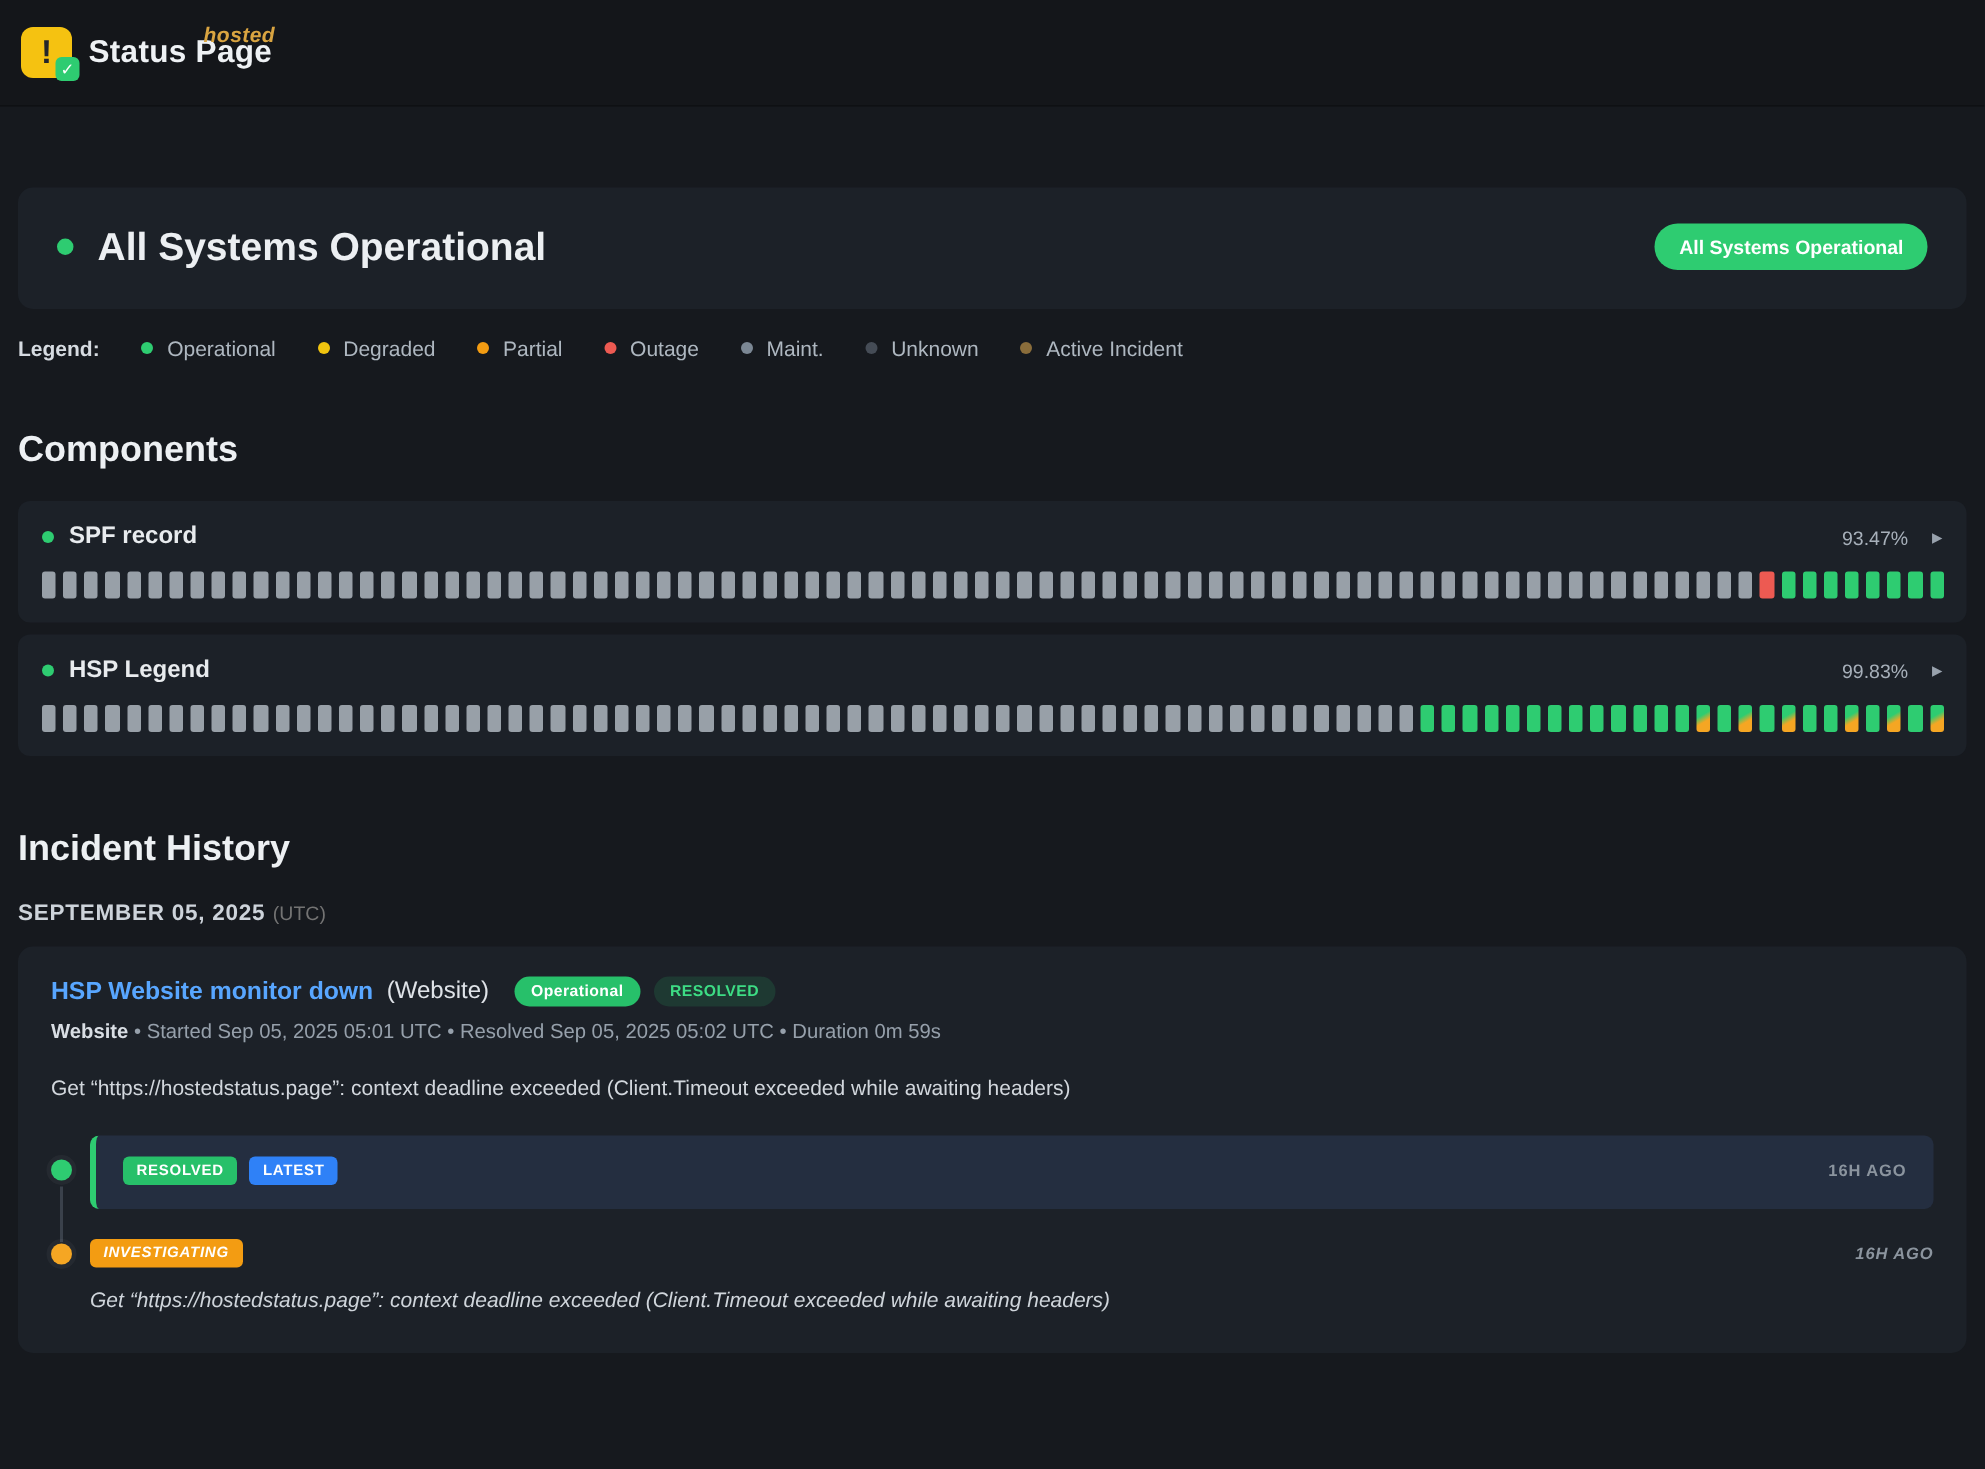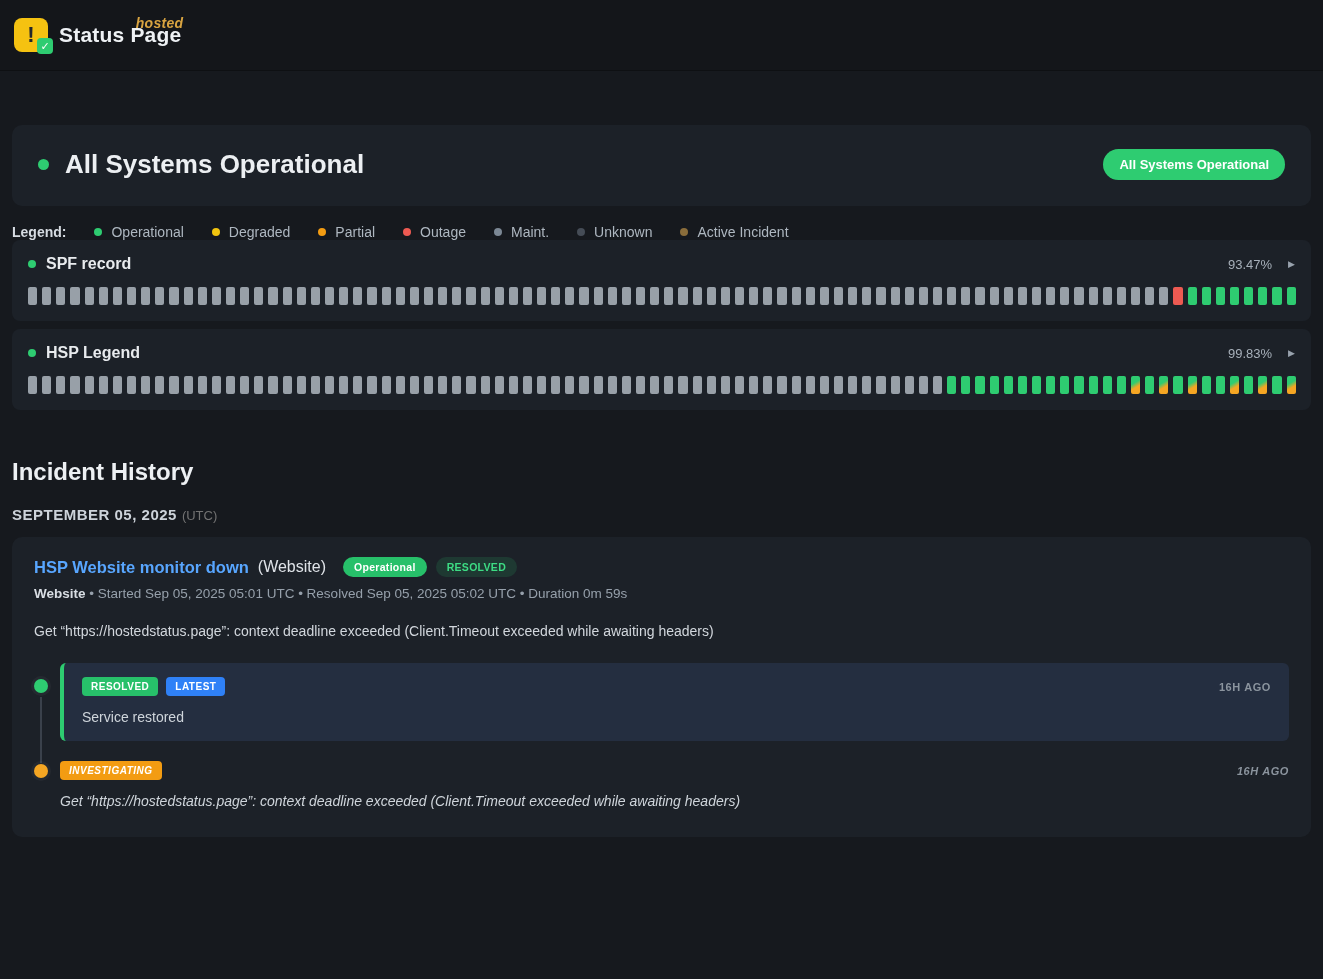--- a/index.html
+++ b/index.html
@@ -178,20 +178,21 @@
           <span class="legend-dot" style="background: rgb(69, 76, 86);"></span>
           <span class="legend-text">Unknown</span>
         </span>
         <span class="legend-item">
           <span class="legend-dot" style="background: rgb(138, 109, 59);"></span>
           <span class="legend-text">Active Incident</span>
         </span>
       </span>
   </div>
 
+  <div class="section-title">Components</div>
   <div id="components-list">
       <div class="comp-card">
         <div class="comp-head">
           <span class="comp-dot" style="background: rgb(46, 204, 113);"></span>
           <span class="comp-name">SPF record</span>
           <span class="comp-pct">93.47%</span>
           <span class="comp-chevron">▶</span>
         </div>
         <div class="bars">
           <span class="bar" style="background: rgb(152, 160, 168);"></span>
@@ -408,21 +409,20 @@
 
     <div class="timeline" id="timeline">
         <div class="update hl">
           <span class="t-dot" style="background: rgb(46, 204, 113);"></span>
           <div class="u-body highlight">
             <div class="u-head">
               <span class="u-badge resolved">RESOLVED</span>
               <span class="u-badge latest">LATEST</span>
               <span class="u-time">16H AGO</span>
             </div>
-            <div class="u-text">Service restored</div>
           </div>
         </div>
         <div class="update plain last">
           <span class="t-dot" style="background: rgb(245, 166, 35);"></span>
           <div class="u-body">
             <div class="u-head">
               <span class="u-badge investigating">INVESTIGATING</span>
               <span class="u-time">16H AGO</span>
             </div>
             <div class="u-text">Get “https://hostedstatus.page”: context deadline exceeded (Client.Timeout exceeded while awaiting headers)</div>

